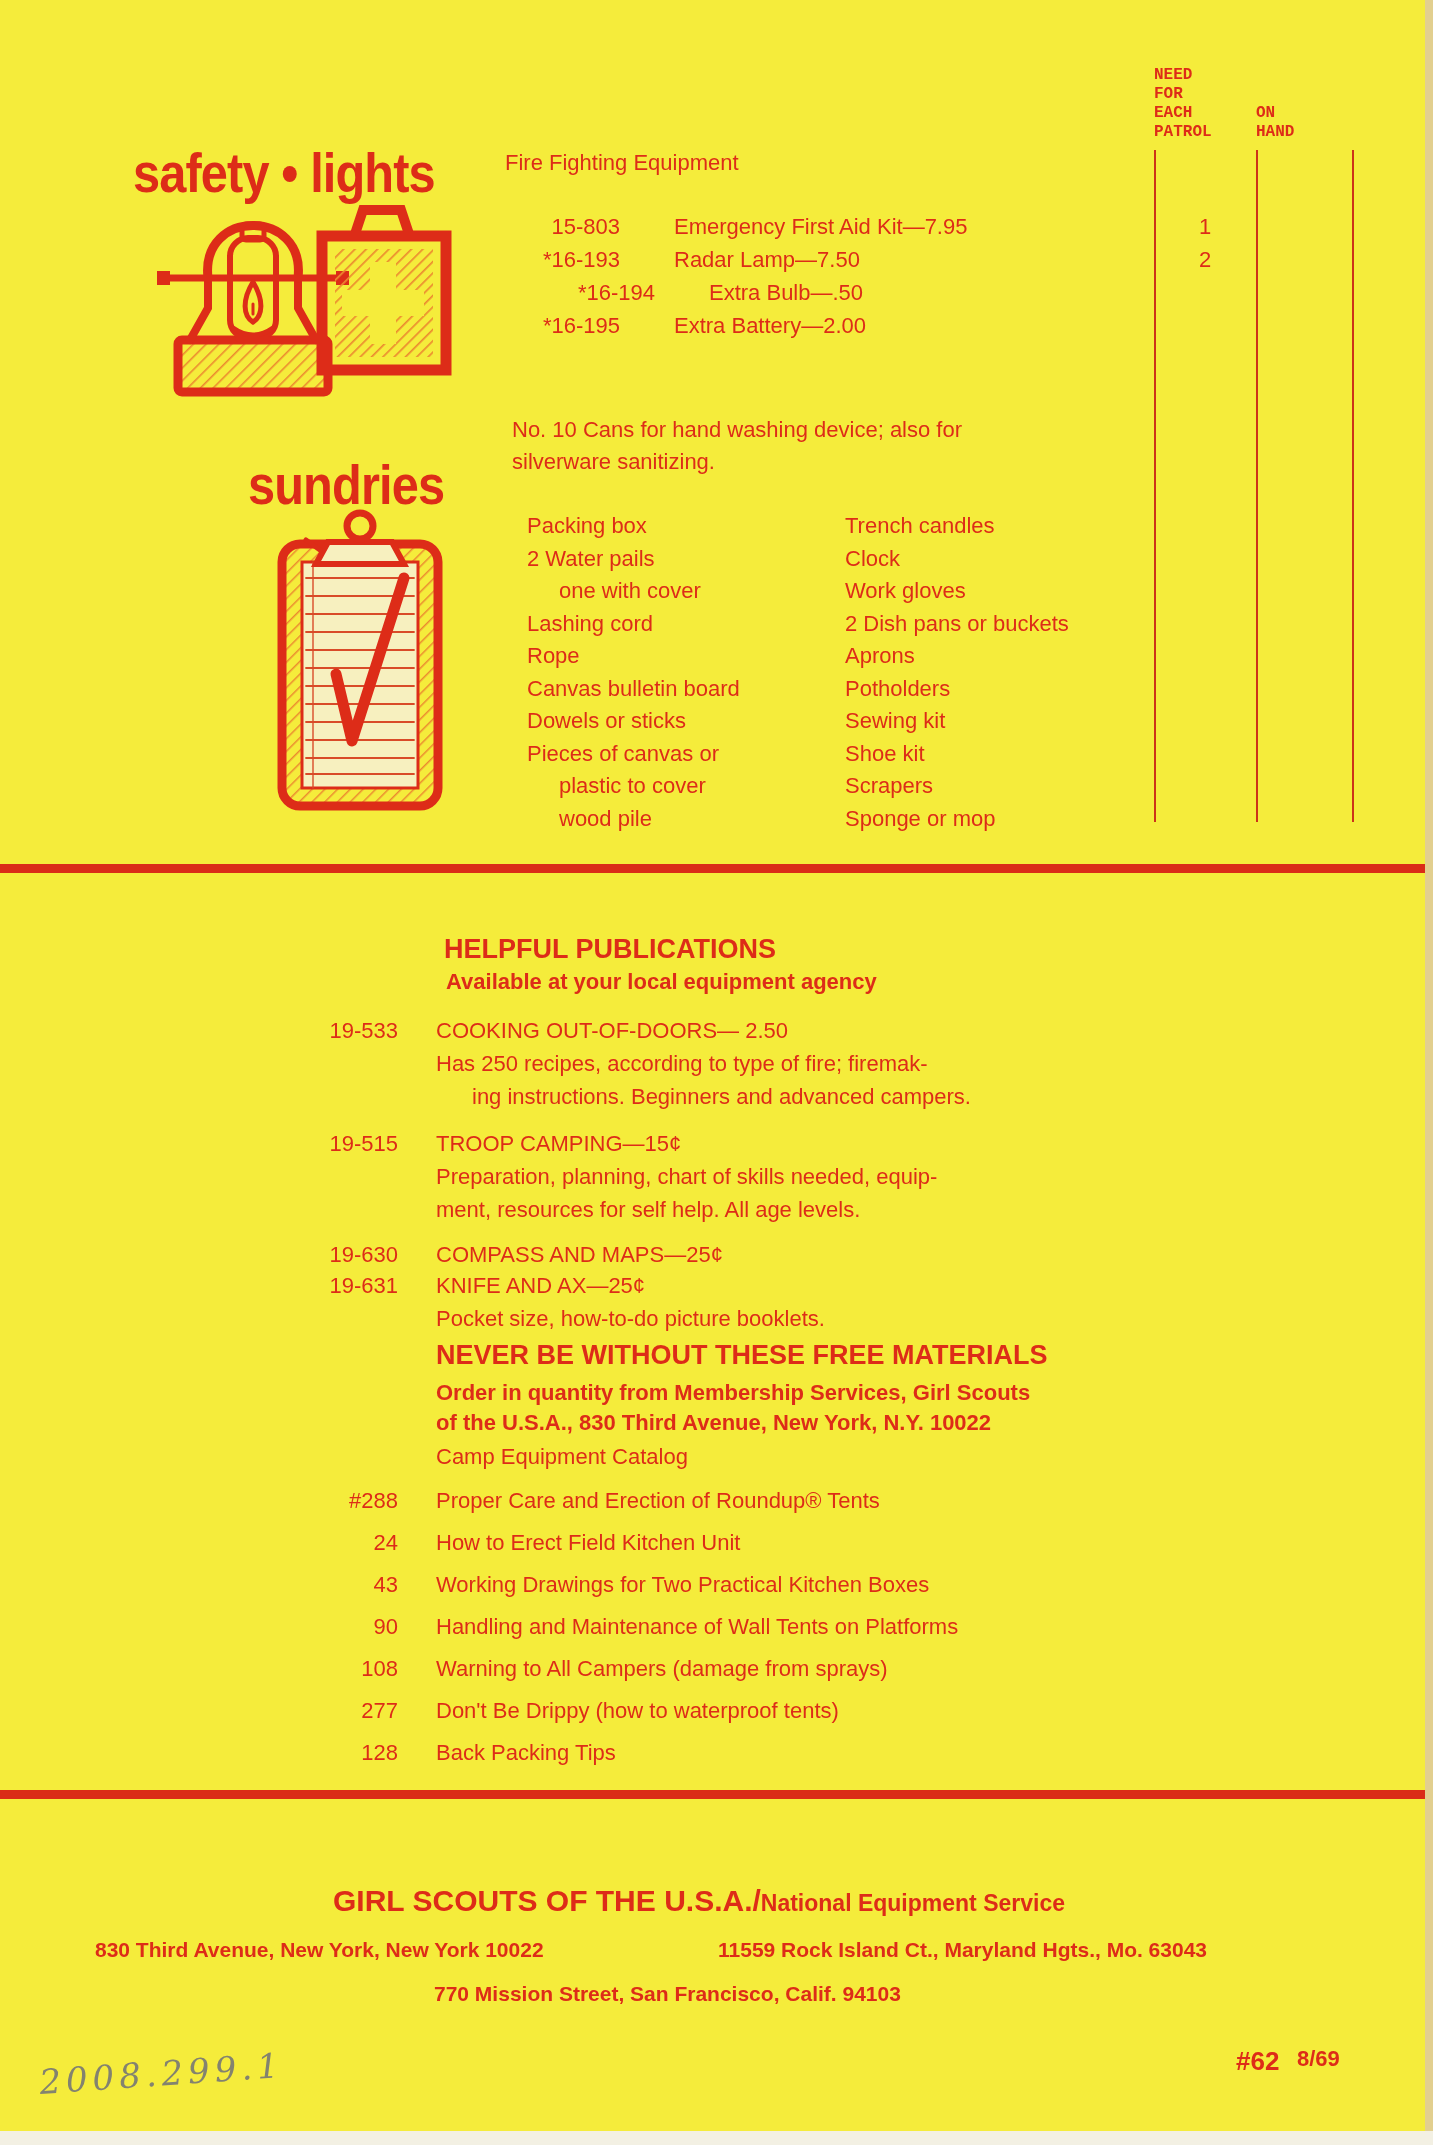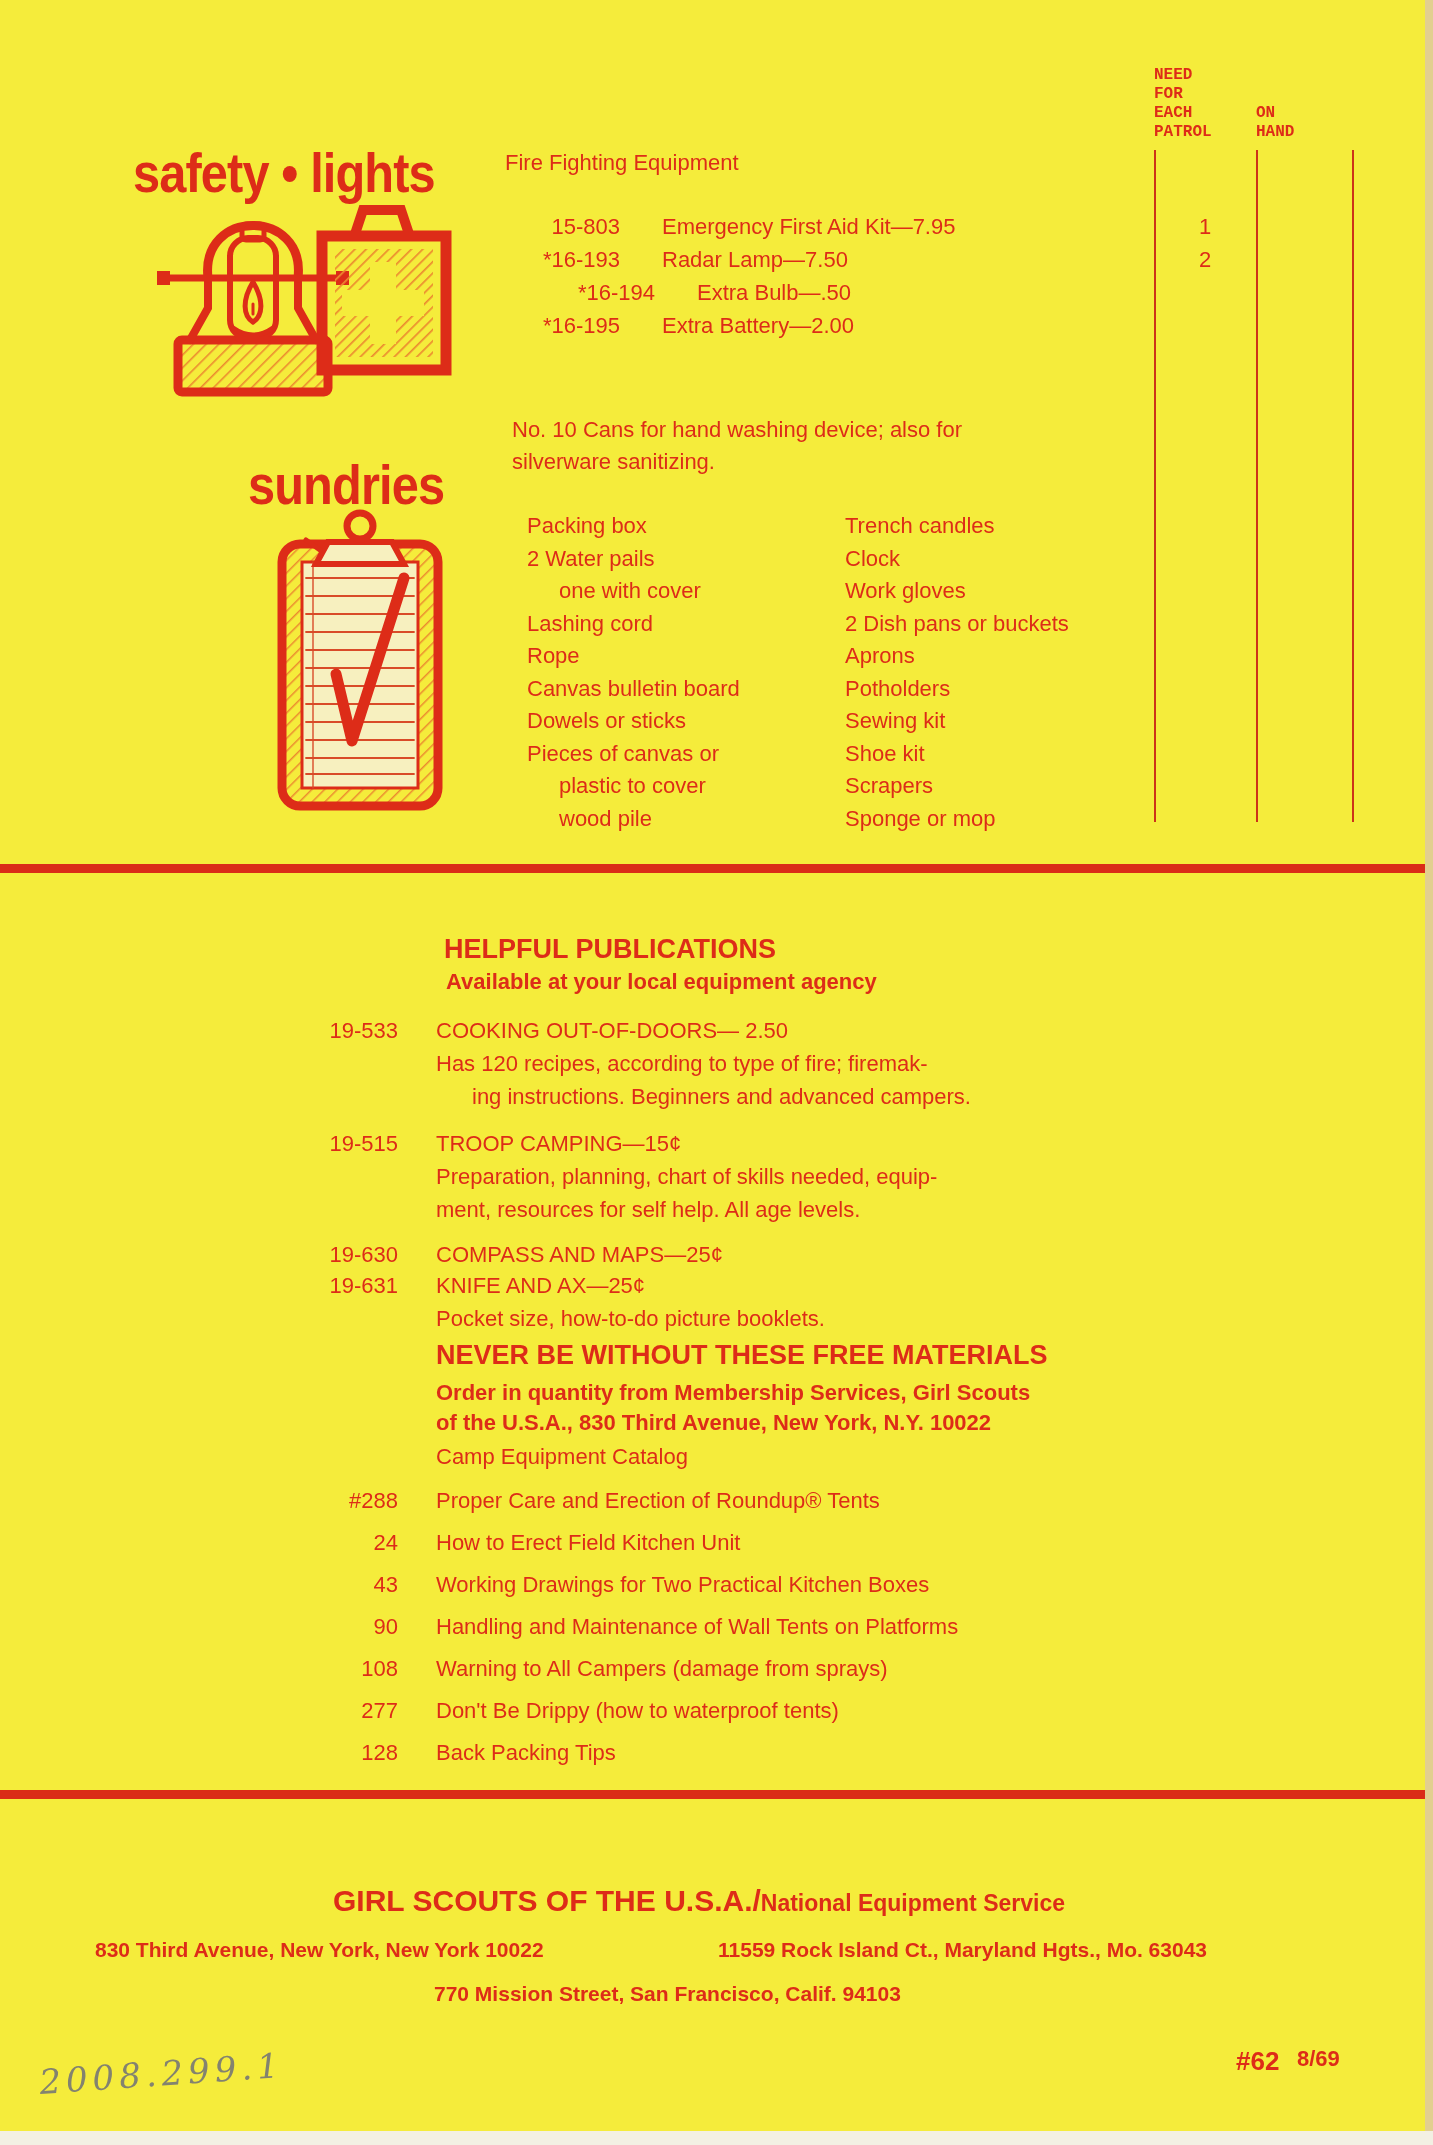--- a/index.html
+++ b/index.html
@@ -14,21 +14,21 @@
     font-size:56px;font-weight:700;letter-spacing:-1px;
     transform:scaleX(.87);transform-origin:left top;
   }
   .body22{font-size:22px;line-height:33px;}
   .b{font-weight:700;}
   .colhead{font-size:16px;line-height:19px;font-weight:700;text-align:left;font-family:Liberation Mono, monospace;}
   .vrule{position:absolute;width:2px;background:#cc3318;}
   .hrule{position:absolute;left:0;width:1433px;height:9px;background:#da2c17;}
   .frow{position:absolute;left:440px;font-size:22px;line-height:33px;}
   .fcode{display:inline-block;width:180px;text-align:right;}
-  .fname{margin-left:42px;}
+  .fname{margin-left:54px;}
   .ncode{display:inline-block;width:128px;text-align:right;}
   .nlabel{margin-left:38px;}
   .prow{position:absolute;left:270px;font-size:22px;line-height:33px;}
   .pdesc{position:absolute;left:436px;font-size:22px;line-height:33px;}
   .sline{font-size:22px;line-height:32.5px;}
   .indent{padding-left:32px;}
   .needval{position:absolute;left:1154px;width:102px;text-align:center;font-size:22px;line-height:33px;}
   .edge-right{position:absolute;top:0;right:0;width:8px;height:2145px;background:#e2cf8f;}
   .edge-bottom{position:absolute;left:0;top:2131px;width:1433px;height:14px;background:#f3f0e3;}
   .handwriting{
@@ -172,21 +172,21 @@
   </div>
 
   <div class="hrule" style="top:864px;"></div>
 
   <div class="t b" style="left:444px;top:934px;font-size:27px;">HELPFUL PUBLICATIONS</div>
   <div class="t b" style="left:446px;top:969px;font-size:22px;">Available at your local equipment agency</div>
 
   <div class="prow" style="top:1014px;">
     <span class="ncode">19-533</span><span class="nlabel">COOKING OUT-OF-DOORS— 2.50</span>
   </div>
-  <div class="pdesc" style="top:1047px;">Has 120 recipes, according to type of fire; firemak-</div>
+  <div class="pdesc" style="top:1047px;">Has 250 recipes, according to type of fire; firemak-</div>
   <div class="pdesc" style="top:1080px;margin-left:36px;">ing instructions. Beginners and advanced campers.</div>
 
   <div class="prow" style="top:1127px;">
     <span class="ncode">19-515</span><span class="nlabel">TROOP CAMPING—15¢</span>
   </div>
   <div class="pdesc" style="top:1160px;">Preparation, planning, chart of skills needed, equip-</div>
   <div class="pdesc" style="top:1193px;">ment, resources for self help. All age levels.</div>
 
   <div class="prow" style="top:1238px;">
     <span class="ncode">19-630</span><span class="nlabel">COMPASS AND MAPS—25¢</span>

